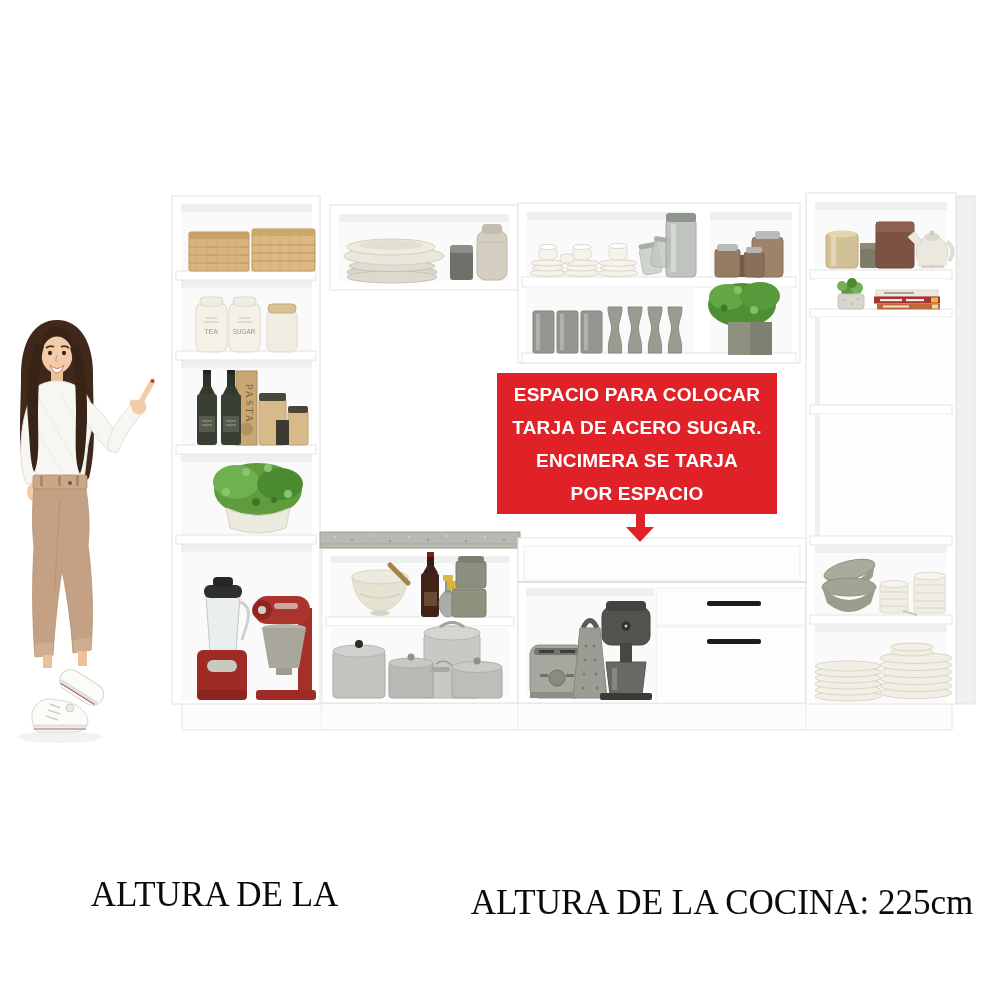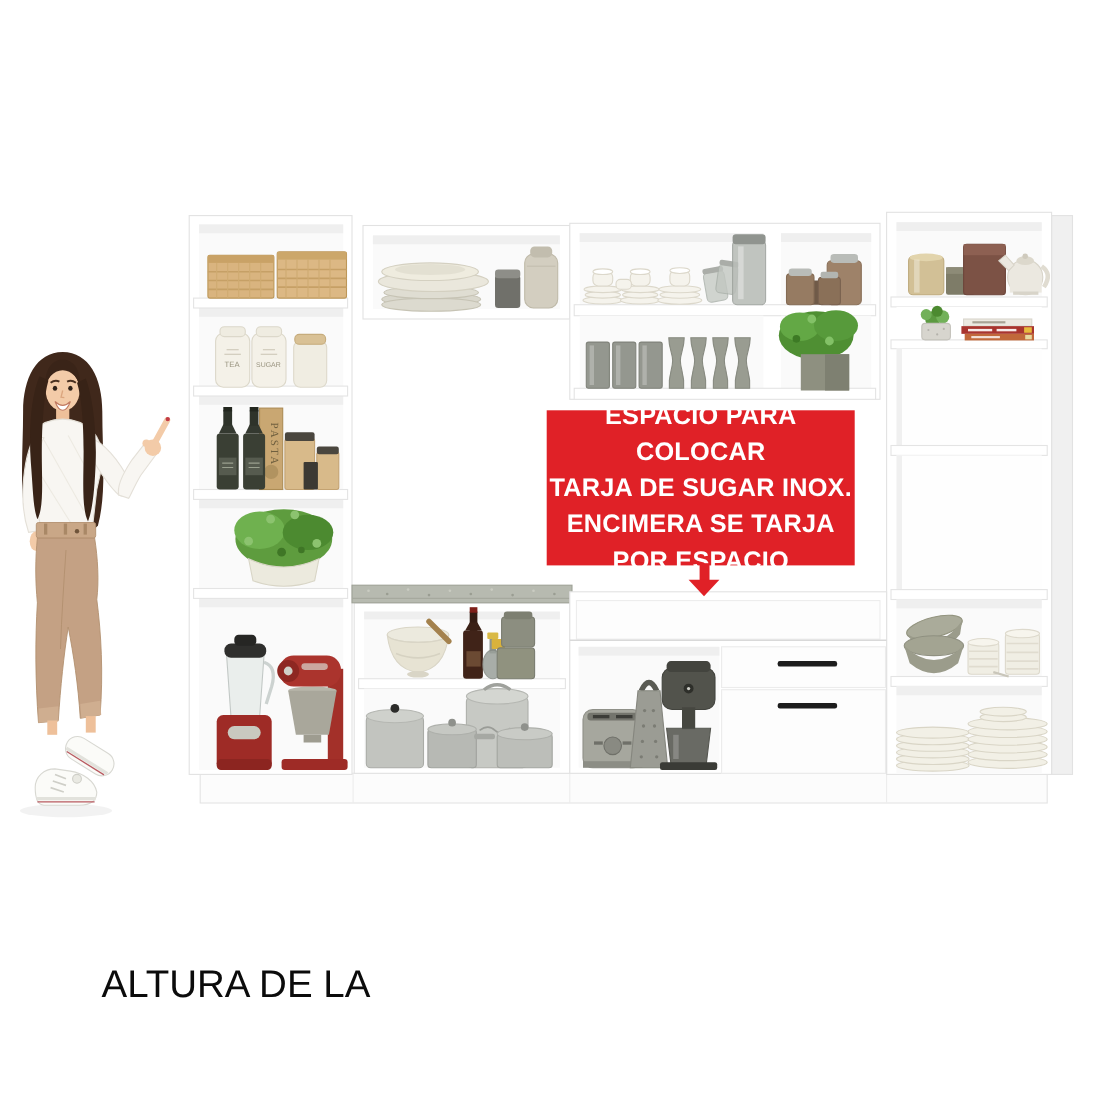--- a/index.html
+++ b/index.html
@@ -1,26 +1,26 @@
 <!DOCTYPE html>
 <html><head>
 <meta charset="utf-8">
 <style>
   html,body{margin:0;padding:0;background:#ffffff;}
   .stage{position:relative;width:1000px;height:1000px;background:#ffffff;overflow:hidden;
          font-family:"Liberation Sans",sans-serif;}
   .scene-svg{position:absolute;left:0;top:0;}
   .callout{position:absolute;left:497px;top:373px;width:280px;height:141px;
            display:flex;flex-direction:column;justify-content:center;text-align:center;
-           font-weight:bold;font-size:23px;line-height:33px;letter-spacing:.2px;}
+           font-weight:bold;font-size:19px;line-height:33px;letter-spacing:.2px;}
   .callout span{display:block;}
   .arrow-stem{position:absolute;left:636px;top:512px;width:9px;height:17px;}
   .arrow-head{position:absolute;left:626px;top:527px;width:0;height:0;
               border-left:14px solid transparent;border-right:14px solid transparent;}
-  .caption{position:absolute;color:#0b0b0b;font-size:35px;line-height:45px;text-align:center;}
+  .caption{position:absolute;color:#0b0b0b;font-size:35px;line-height:45px;text-align:center;font-family:Liberation Serif, serif;}
   .caption-left{left:62px;top:872px;width:305px;}
   .caption-right{left:452px;top:880px;width:540px;white-space:nowrap;}
   
   .cab{fill:#ffffff;stroke:#e2e2e2;stroke-width:1;}
   .back{fill:#fafafa;}
   .band{fill:#ebebeb;opacity:.75;}
   .shelf{fill:#ffffff;stroke:#e4e4e4;stroke-width:1;}
   .shadowline{stroke:#d9d9d9;stroke-width:1.5;}
 </style>
 </head>
@@ -504,23 +504,24 @@
       <line x1="33" y1="726" x2="87" y2="726" stroke="#e2e2dc" stroke-width="3"></line>
       <line x1="34" y1="729" x2="86" y2="729" stroke="#b85a60" stroke-width="1.2"></line>
       <path d="M50 704 l10 4 M48 710 l12 4 M46 716 l12 4" stroke="#cfcfc8" stroke-width="1.5"></path>
       <circle cx="70" cy="708" r="4" fill="#e9e9e2" stroke="#cfcfc8"></circle>
     </g>
   </g>
 </svg>
 
   <div class="callout" style="background: rgb(224, 33, 39); color: rgb(255, 255, 255);">
     <span>ESPACIO PARA COLOCAR</span>
-    <span>TARJA DE SUGAR INOX.</span>
+    <span>TARJA DE ACERO SUGAR.</span>
     <span>ENCIMERA SE TARJA</span>
     <span>POR ESPACIO</span>
   </div>
   <div class="arrow-stem" style="background: rgb(224, 33, 39);"></div>
   <div class="arrow-head" style="border-top: 15px solid rgb(224, 33, 39);"></div>
 
   <div class="caption caption-left">
     <div>ALTURA DE LA</div>
   </div>
+  <div class="caption caption-right">ALTURA DE LA COCINA: 225cm</div>
 </div>
 
 </body></html>

